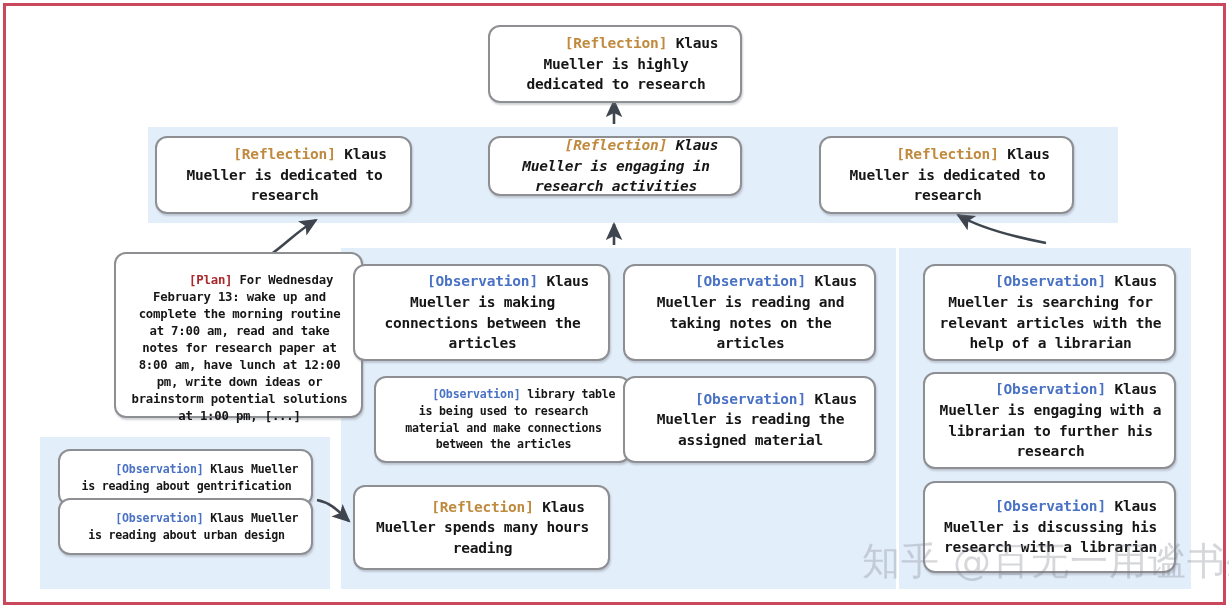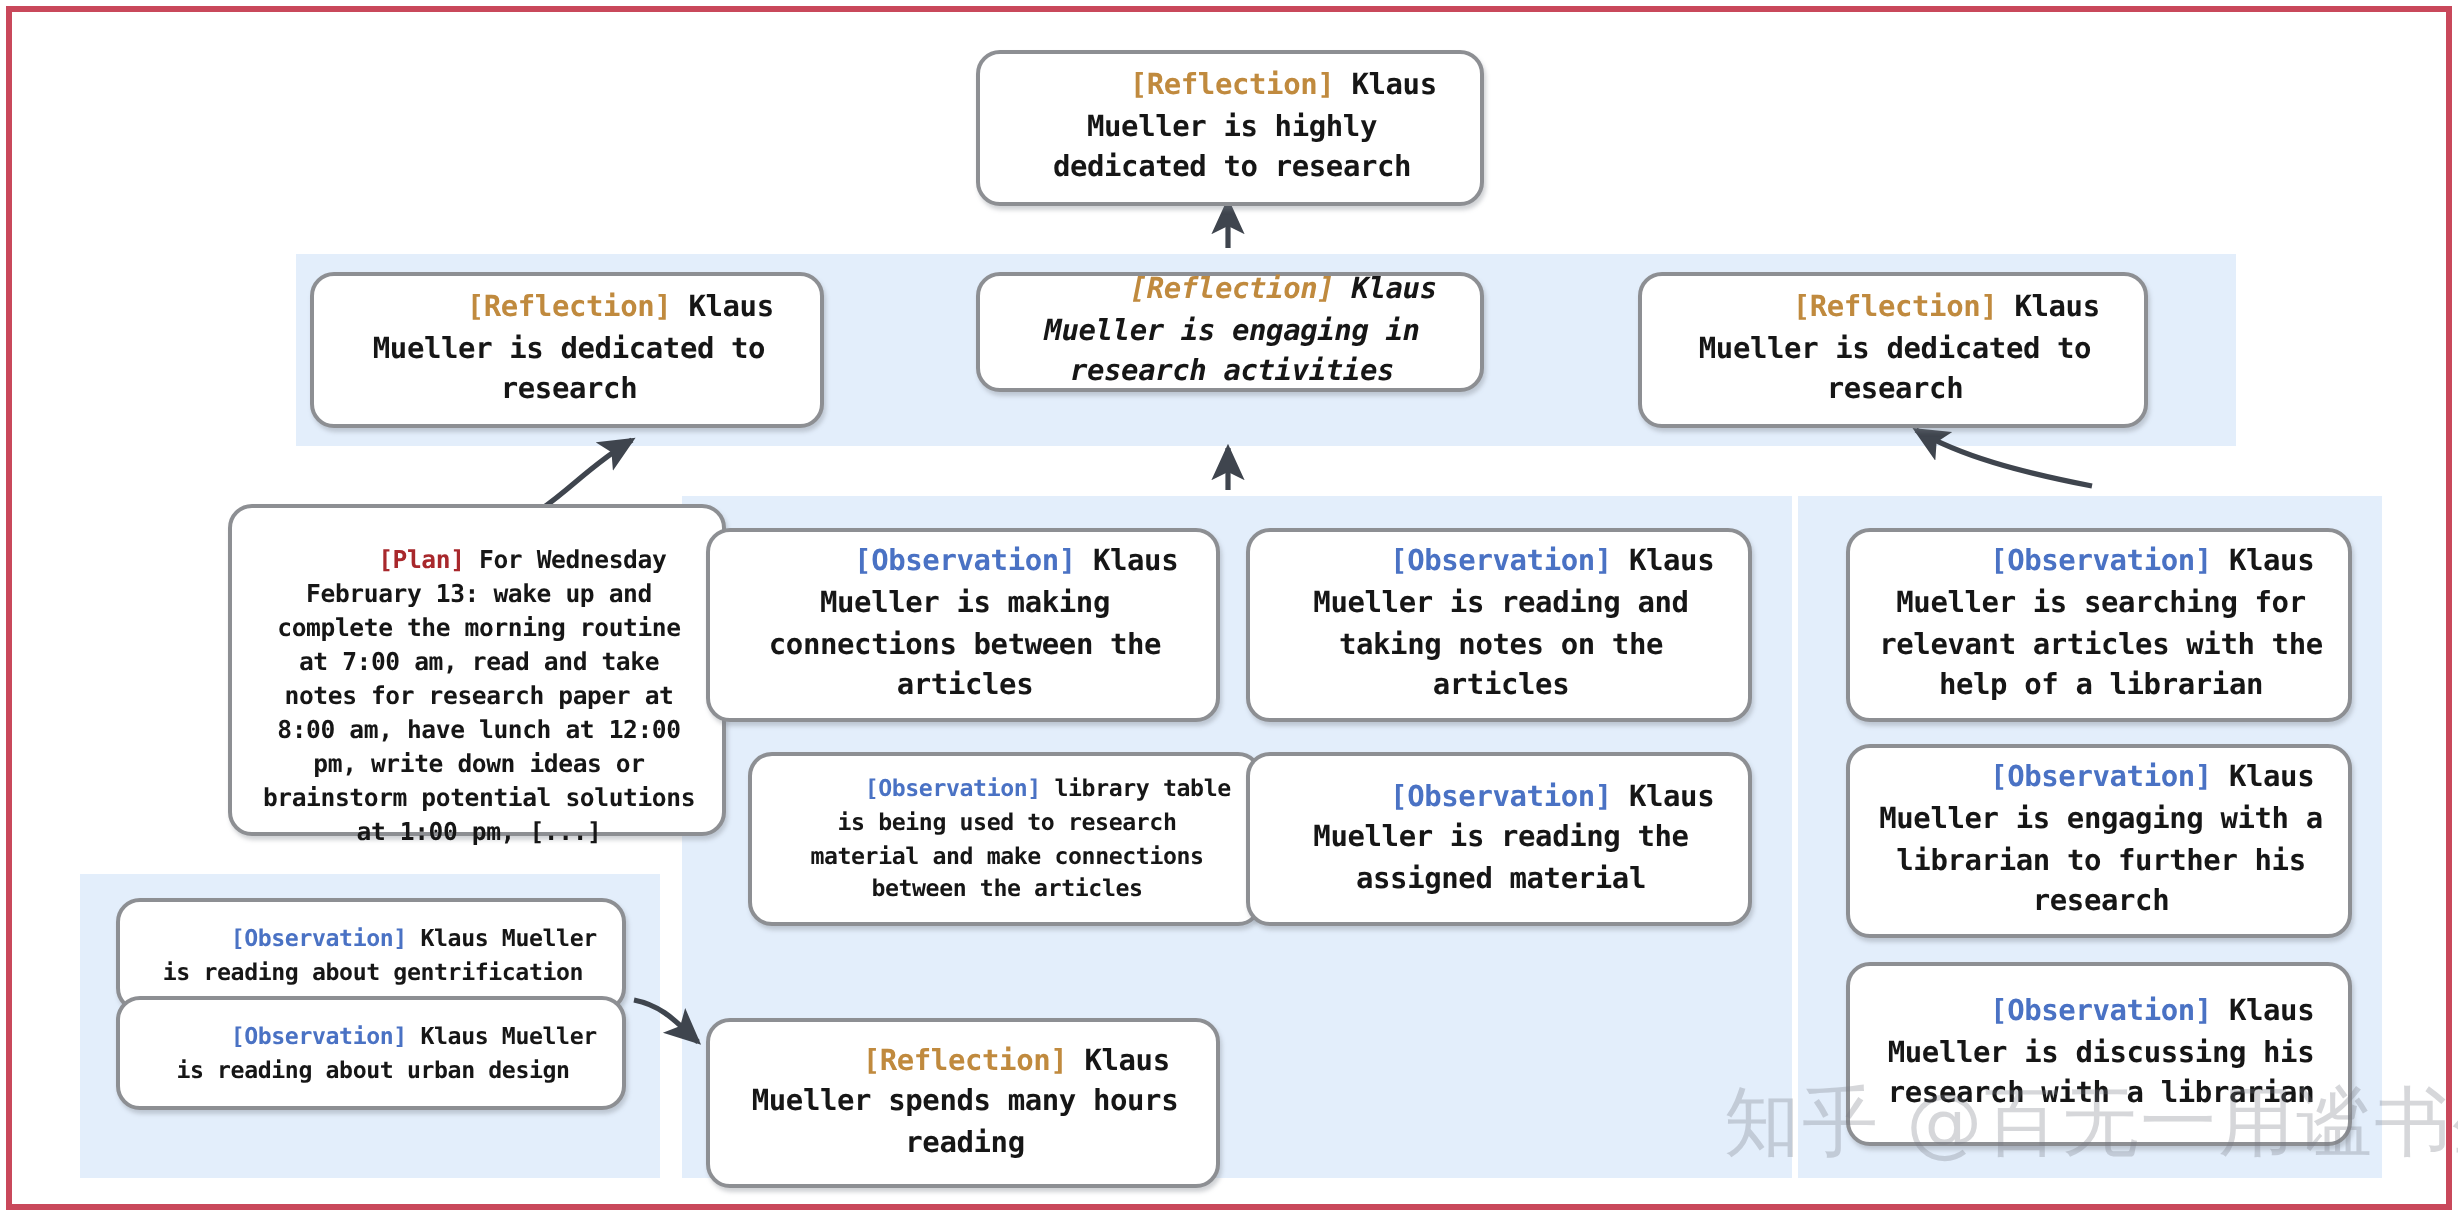--- a/index.html
+++ b/index.html
@@ -168,21 +168,21 @@
       <span class="tag tag-observation">[Observation]</span><span> Klaus Mueller is making connections between the articles</span>
     </div>
   </div>
 
   <div class="node fs-xs" style="left:353px; top:376px; width:257px; height:87px;margin-left:21px;">
     <div class="txt">
       <span class="tag tag-observation">[Observation]</span><span> library table is being used to research material and make connections between the articles</span>
     </div>
   </div>
 
-  <div class="node fs-md" style="left:353px; top:485px; width:257px; height:85px;margin-top:24px;">
+  <div class="node fs-md" style="left:353px; top:485px; width:257px; height:85px;">
     <div class="txt">
       <span class="tag tag-reflection">[Reflection]</span><span> Klaus Mueller spends many hours reading</span>
     </div>
   </div>
 
   <div class="node fs-md" style="left:623px; top:376px; width:253px; height:87px;">
     <div class="txt">
       <span class="tag tag-observation">[Observation]</span><span> Klaus Mueller is reading the assigned material</span>
     </div>
   </div>

